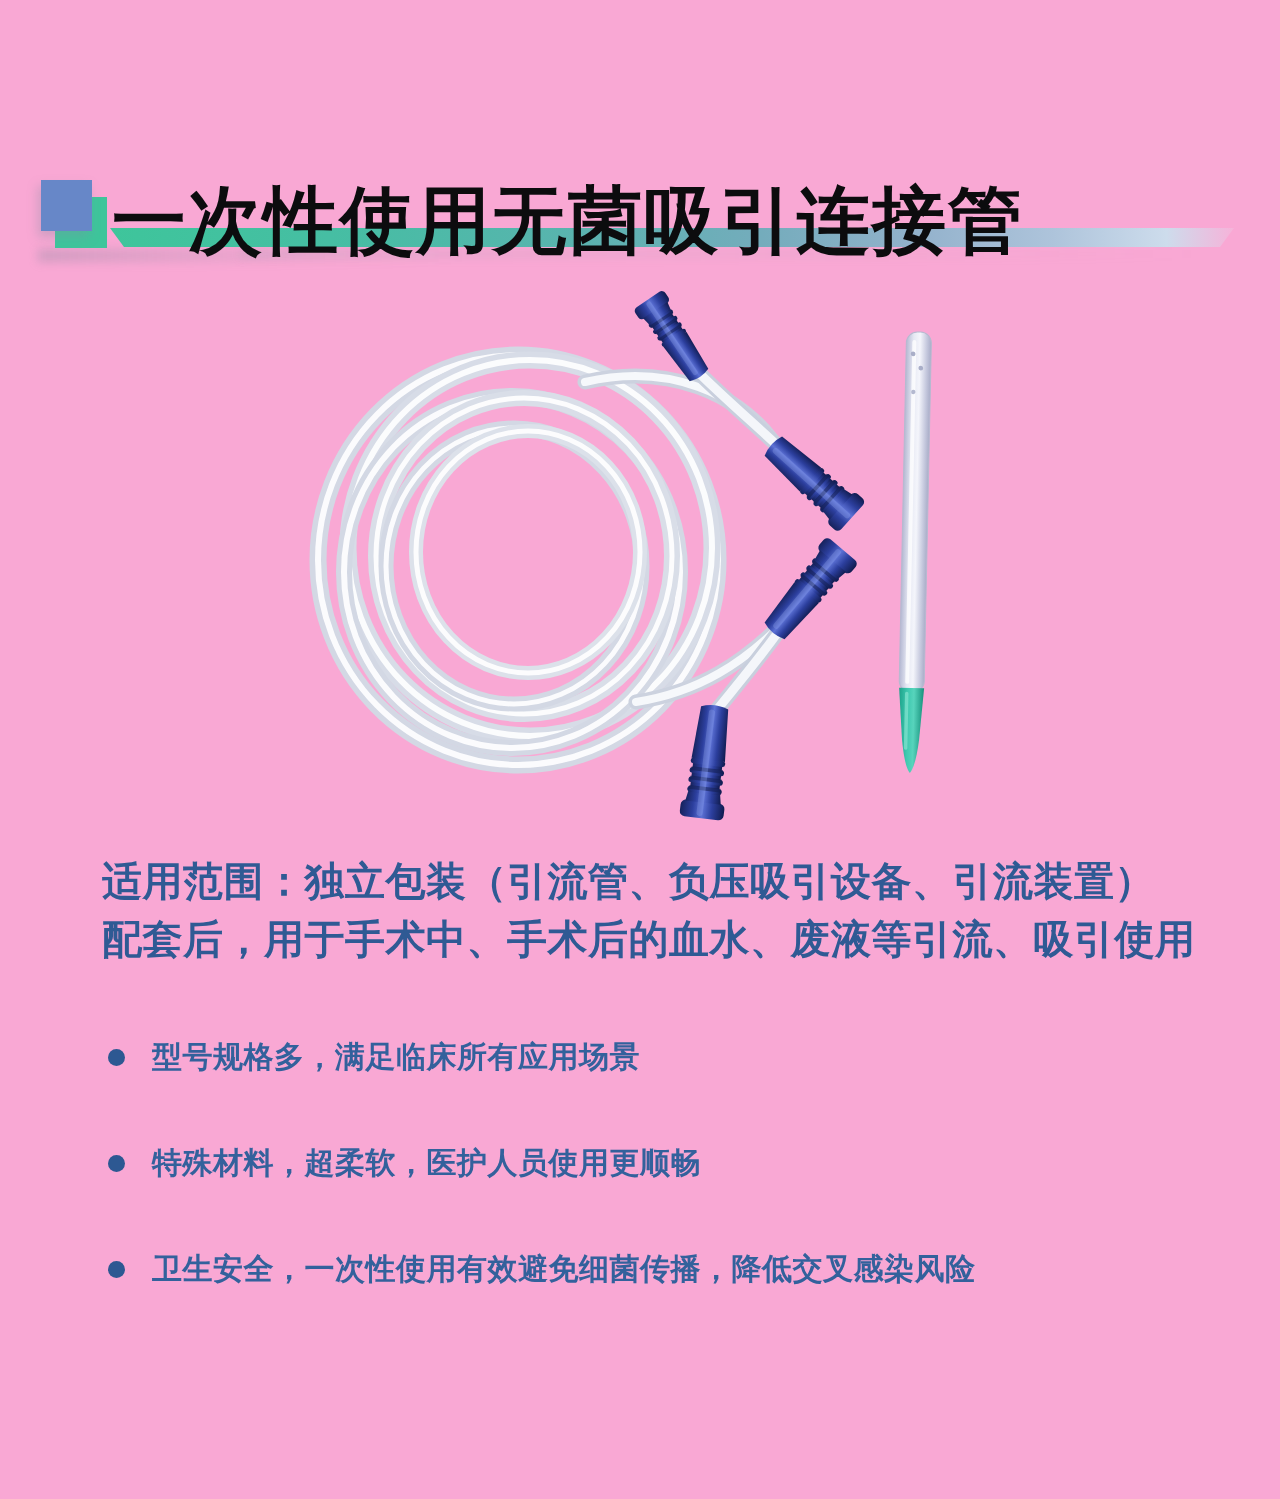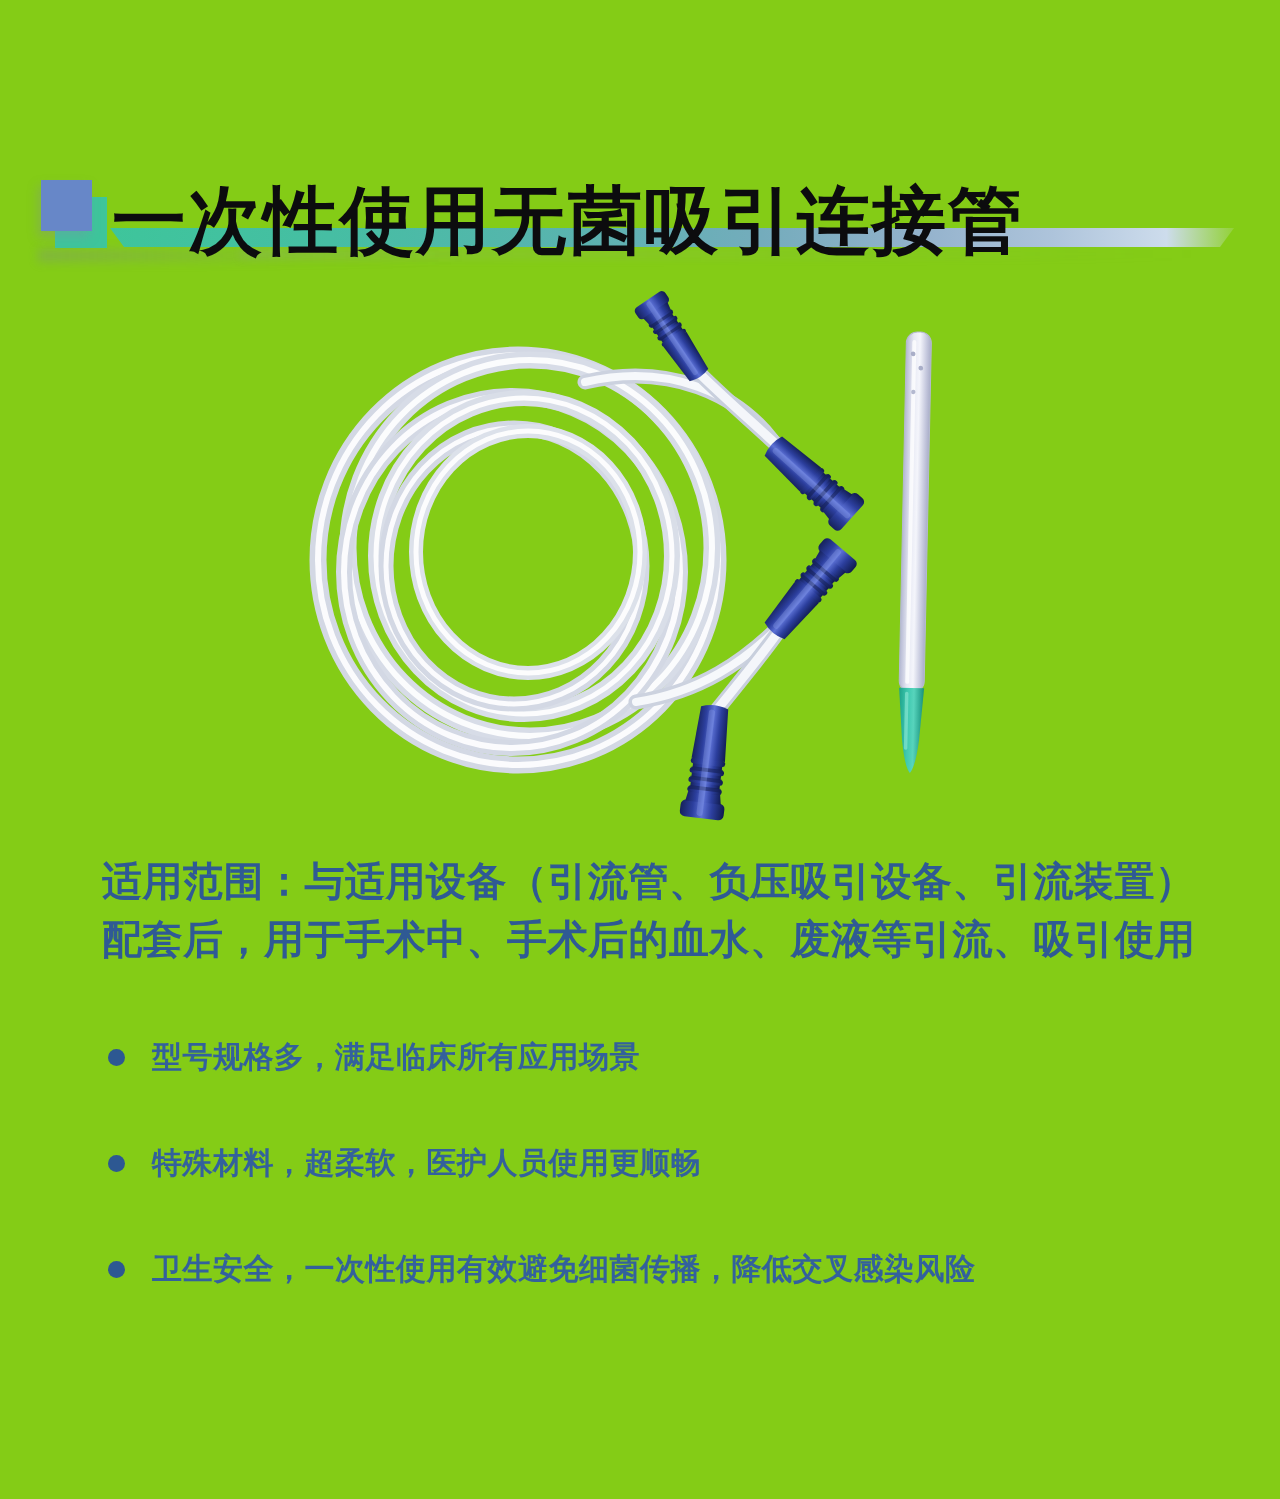--- a/index.html
+++ b/index.html
@@ -1,19 +1,19 @@
 <!DOCTYPE html>
 <html><head>
 <meta charset="utf-8">
 <style>
   html,body{margin:0;padding:0;background:#ffffff;}
   .page{
     position:relative;
     width:1280px;height:1499px;
-    background:#84cc16;
+    background:#f9a8d4;
     overflow:hidden;
     font-family:"Liberation Sans","DejaVu Sans",sans-serif;
   }
   
   .sq-green{
     position:absolute;left:55px;top:197px;width:52px;height:51px;
     background:#3ec59b;
   }
   .sq-blue{
     position:absolute;left:41px;top:180px;width:51px;height:51px;
@@ -161,21 +161,21 @@
       <rect x="908" y="340" width="4" height="344" rx="2" fill="#ffffff" opacity="0.75"></rect>
       <circle cx="909" cy="354" r="2.4" fill="#a9aec8"></circle>
       <circle cx="917" cy="368" r="2.4" fill="#a9aec8"></circle>
       <circle cx="910" cy="392" r="2.2" fill="#b4b9d0"></circle>
       <path d="M 902,688 L 927,688 L 923,740 C 921,758 918,769 914.5,773 C 911,769 908,758 906,740 Z" fill="url(#tipGrad)"></path>
       <rect x="908" y="692" width="3.5" height="58" rx="1.7" fill="#8ae6d3" opacity="0.65"></rect>
     </g>
   </svg>
 
   <div class="intro">
-    <div>适用范围：与适用设备（引流管、负压吸引设备、引流装置）</div>
+    <div>适用范围：独立包装（引流管、负压吸引设备、引流装置）</div>
     <div>配套后，用于手术中、手术后的血水、废液等引流、吸引使用</div>
   </div>
 
   <ul class="bullets">
     <li>
       <span class="dot"></span>
       <span>型号规格多，满足临床所有应用场景</span>
     </li>
     <li>
       <span class="dot"></span>

